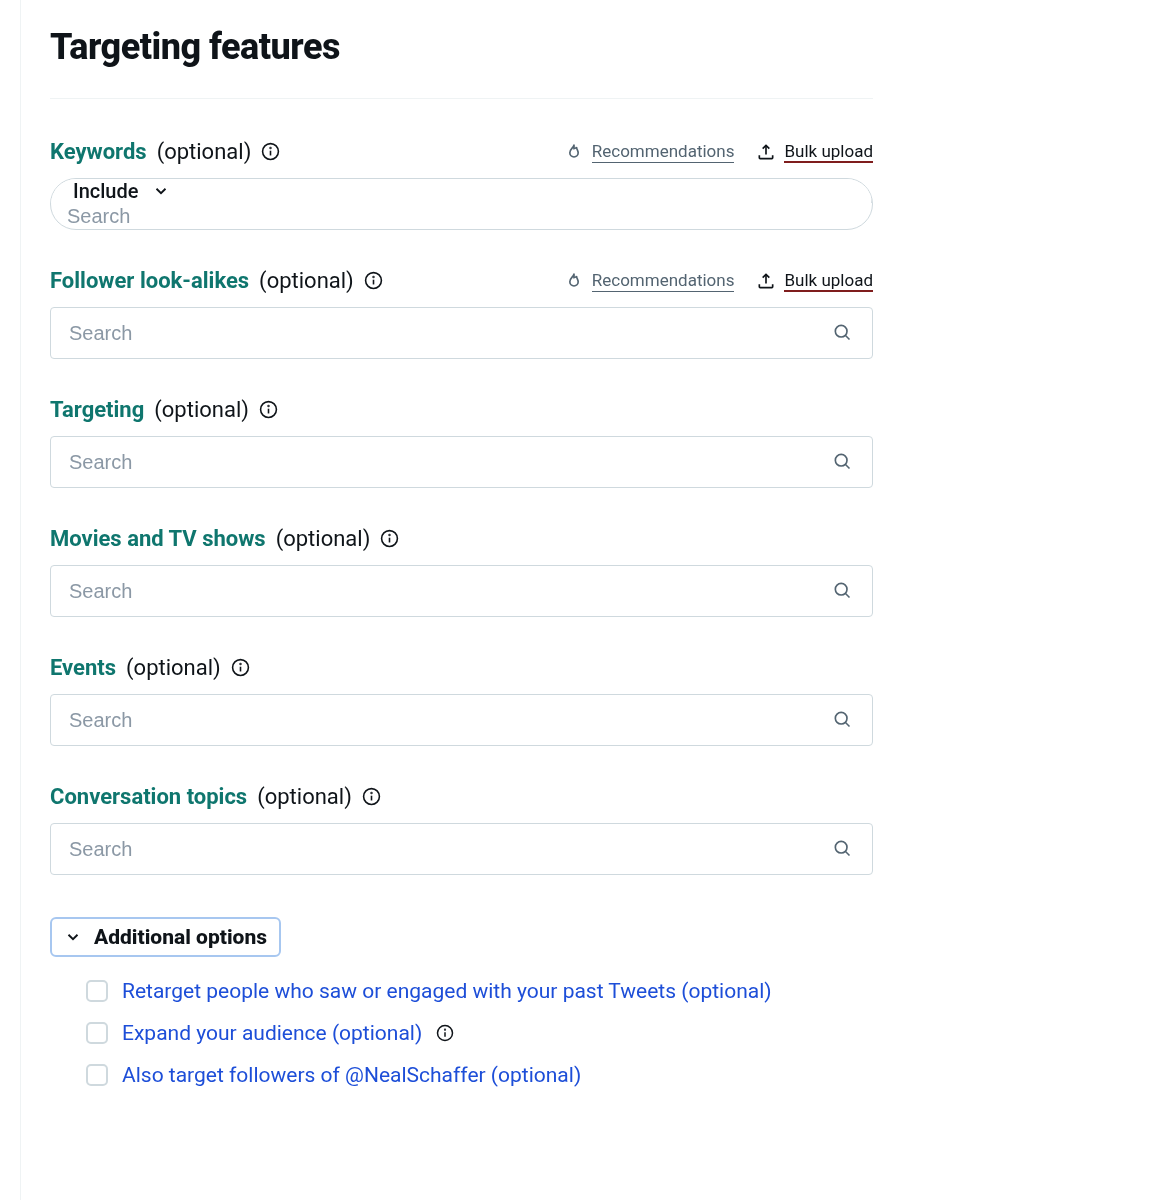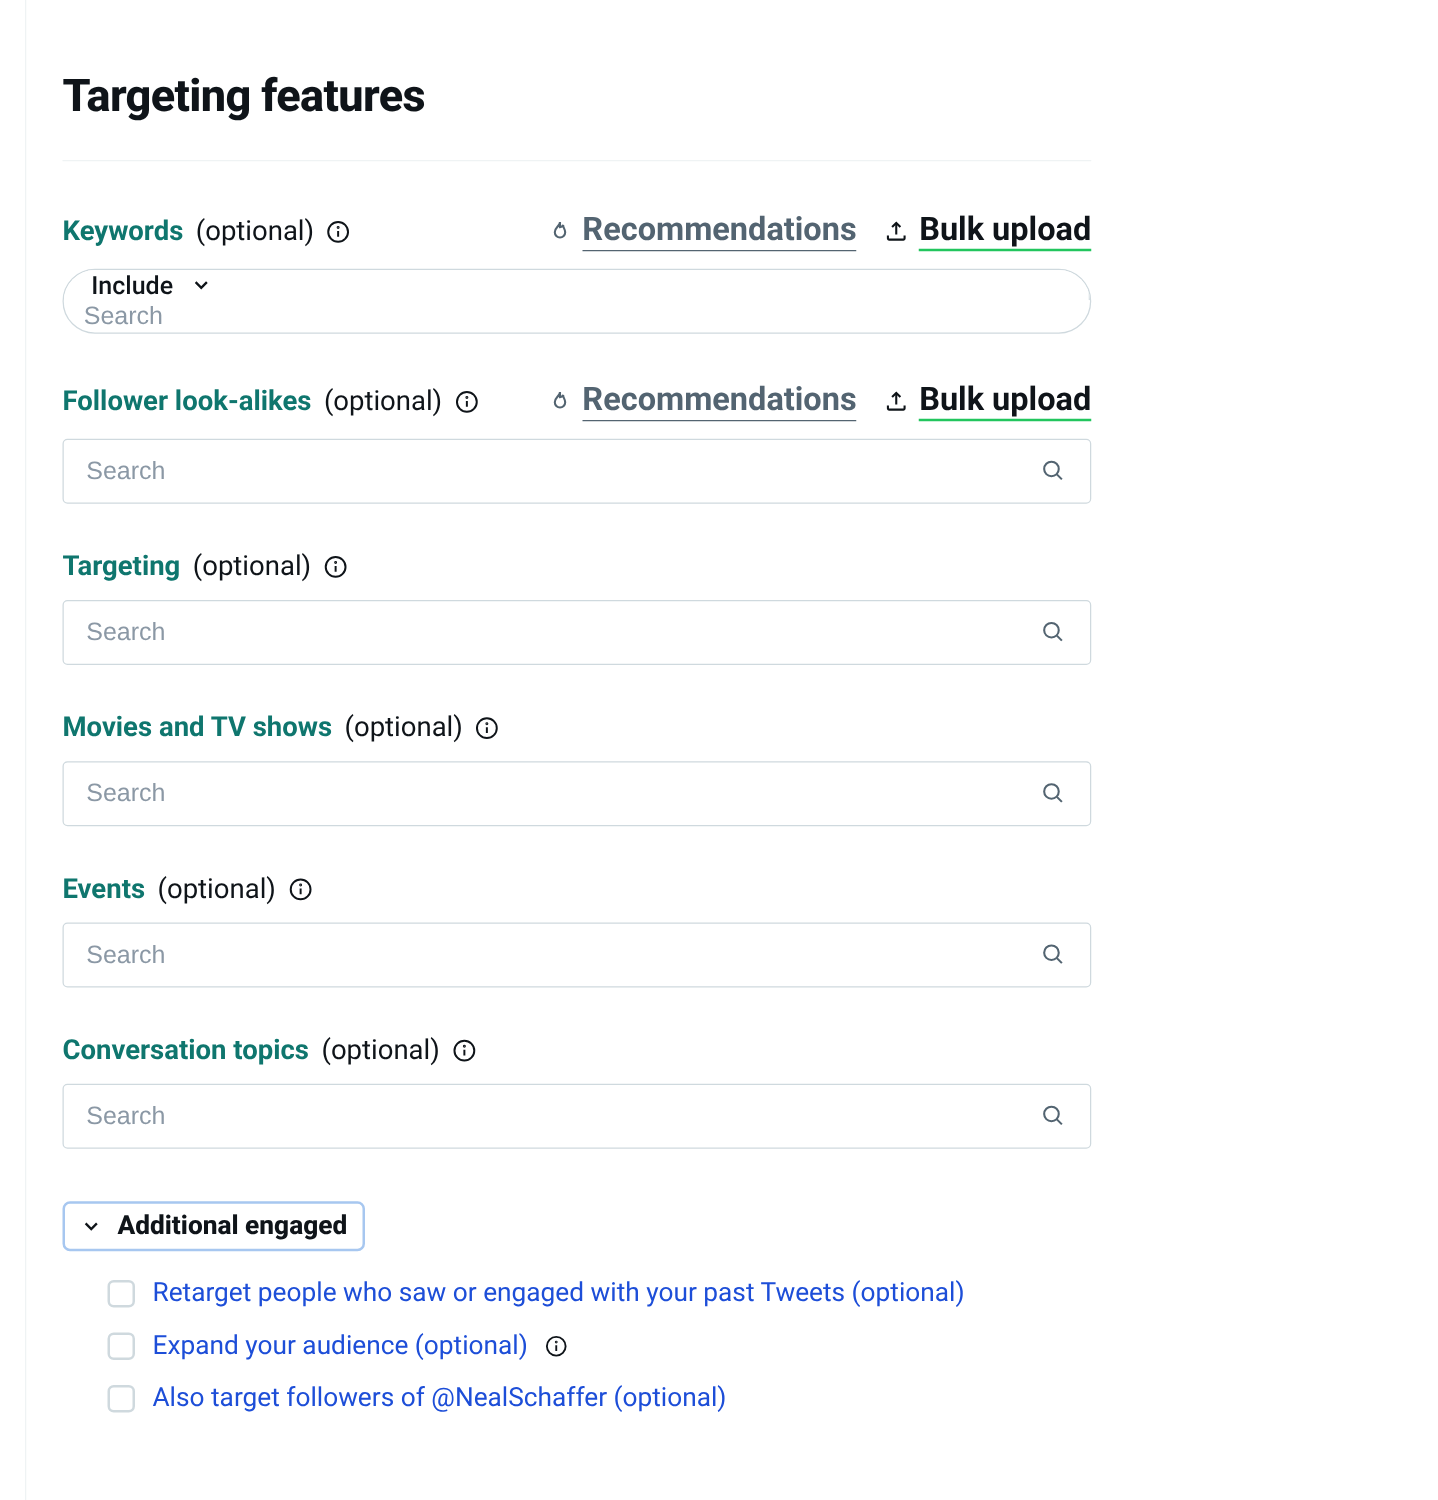--- a/index.html
+++ b/index.html
@@ -6,21 +6,21 @@
   body {
     margin: 0;
     font-family: -apple-system, BlinkMacSystemFont, "Segoe UI", Roboto, Helvetica, Arial, sans-serif;
     background: #fff;
     color: #0f1419;
     -webkit-font-smoothing: antialiased;
   }
   .page {
     width: 923px;
     min-height: 1200px;
-    padding: 46px 50px;
+    padding: 16px 50px;
     position: relative;
   }
   .page::before {
     content: "";
     position: absolute;
     top: 0; bottom: 0; left: 20px; width: 1px;
     background: #eff3f4;
   }
   h1.title {
     font-size: 36px;
@@ -51,28 +51,28 @@
   .label-group .lbl { font-weight: 700; color:#0f766e; }
   .label-group .opt { font-weight: 400; color:#0f1419; }
   .info-icon, .flame-icon, .upload-icon, .search-icon, .chevron-icon, .chevron-down-sm {
     display: inline-flex; align-items: center; justify-content: center;
   }
   .actions { display: flex; align-items: center; gap: 22px; }
   .action-link {
     display: inline-flex;
     align-items: center;
     gap: 8px;
-    font-size: 26px;
-    font-weight: 700;
+    font-size: 17px;
+    font-weight: 400;
     cursor: pointer;
   }
   .action-recommend { color: #536471; }
   .action-recommend .txt { border-bottom: 1px solid #536471; padding-bottom: 1px; }
   .action-upload { color: #0f1419; }
-  .action-upload .txt { border-bottom: 2px solid #22c55e; padding-bottom: 0; }
+  .action-upload .txt { border-bottom: 2px solid #7f1d1d; padding-bottom: 0; }
   .control-row {
     display: flex;
     width: 100%;
     border: 1px solid #cfd9de;
     border-radius: 26px;
     overflow: hidden;
     background: #fff;
     height: 52px;
     flex-direction: column;
   }
@@ -364,21 +364,21 @@
     </div>
   </div>
 
   
   <div class="additional">
     <span class="chevron-down-sm">
       <svg width="18" height="18" viewBox="0 0 24 24" fill="none" stroke="#0f1419" stroke-width="2.5">
           <polyline points="6 9 12 15 18 9"></polyline>
         </svg>
     </span>
-    <span>Additional engaged</span>
+    <span>Additional options</span>
   </div>
 
   <div class="options">
     <div class="option-row">
       <div class="checkbox"></div>
       <span>Retarget people who saw or engaged with your past Tweets (optional)</span>
     </div>
     <div class="option-row">
       <div class="checkbox"></div>
       <span>Expand your audience (optional)</span>

